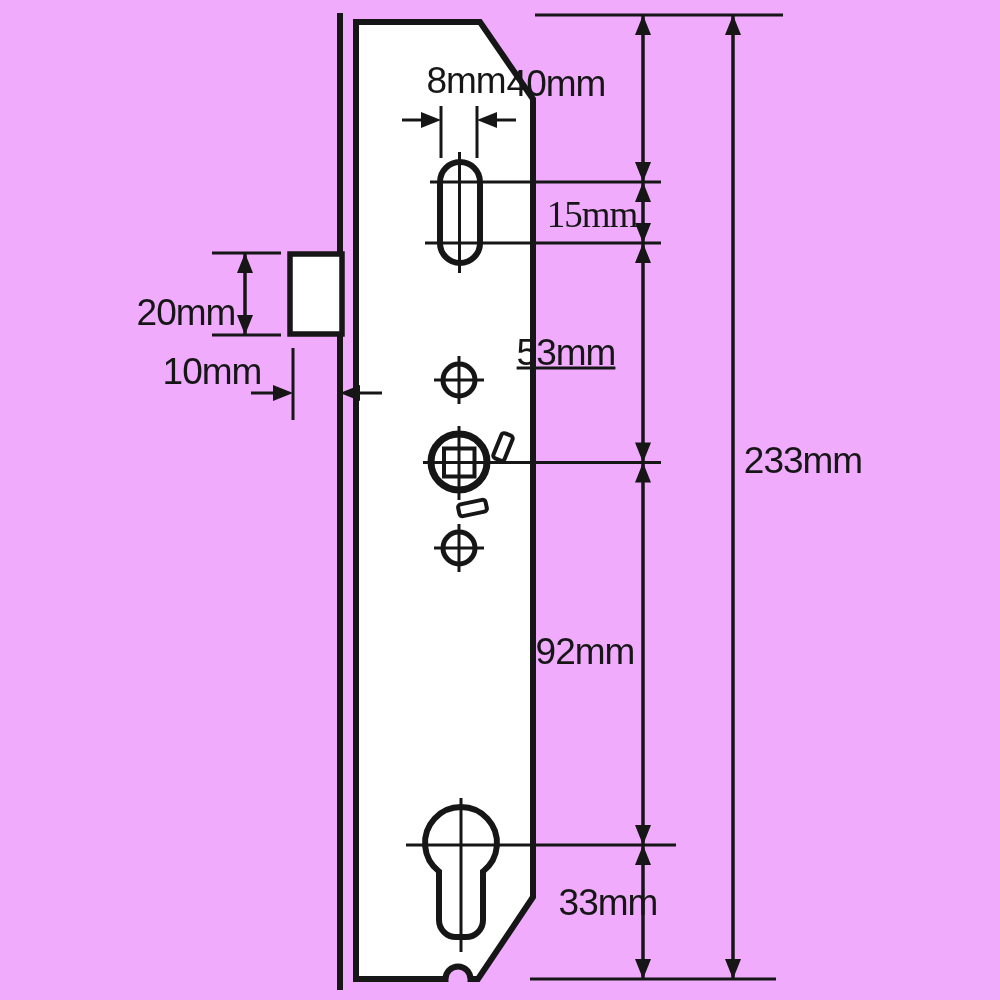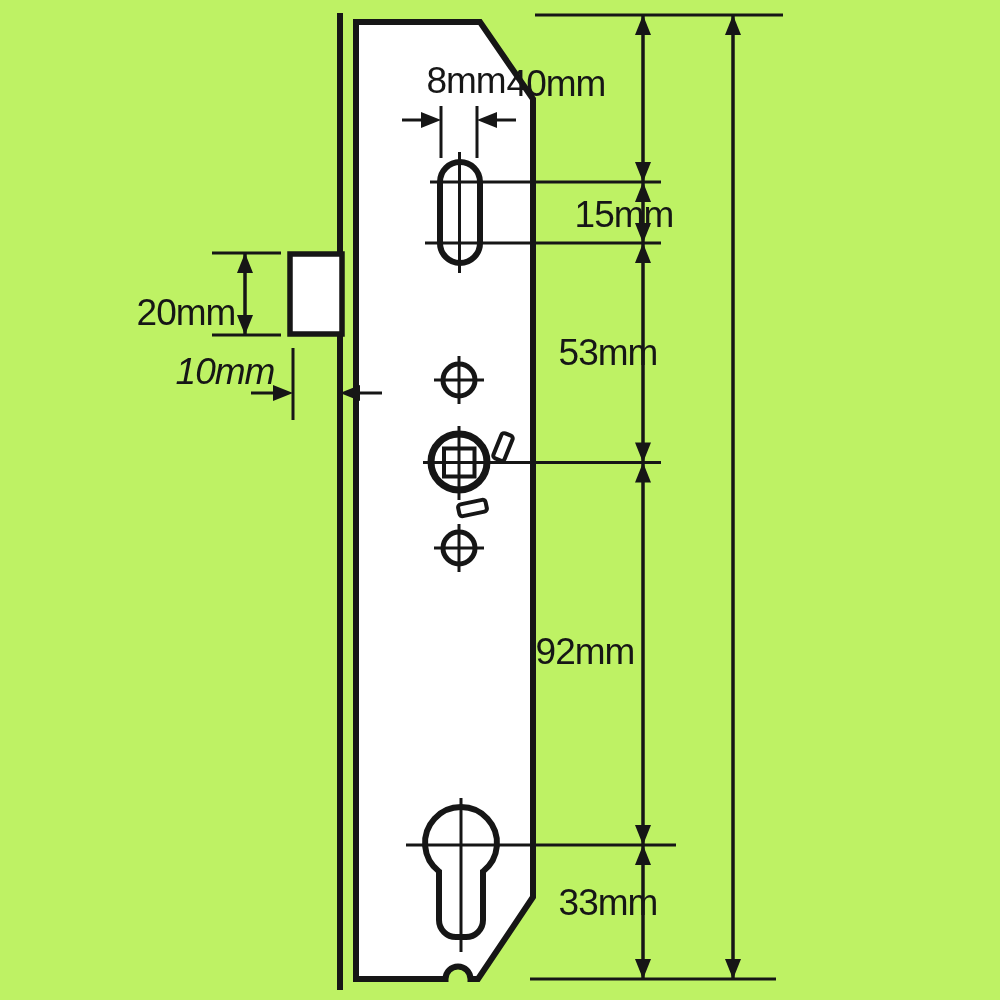--- a/index.html
+++ b/index.html
@@ -17,32 +17,32 @@
     transform:translate(-50%,-50%);
     font-size:37px;
     letter-spacing:-1px;
     line-height:1;
     white-space:nowrap;
     color:inherit;
     user-select:none;
   }
   .lbl-slot-width      {left:466px; top:80px;}
   .lbl-top-to-slot     {left:556px; top:83px;}
-  .lbl-slot-height     {left:624px; top:214px;}
-  .lbl-slot-to-spindle {left:608px; top:352px;}
+  .lbl-slot-height     {left:592px; top:214px;font-family:Liberation Serif, serif;}
+  .lbl-slot-to-spindle {left:566px; top:352px;text-decoration:underline;}
   .lbl-latch-height    {left:186px; top:292px;margin-top:20px;}
-  .lbl-latch-projection{left:225px; top:371px;font-style:italic;}
+  .lbl-latch-projection{left:212px; top:371px;}
   .lbl-spindle-to-cyl  {left:585px; top:651px;}
   .lbl-cyl-to-bottom   {left:608px; top:902px;}
   .lbl-total-height    {left:803px; top:460px;}
 </style>
 </head>
 <body>
 
-<div class="canvas" style="color: rgb(22, 22, 22); background: #bef264;">
+<div class="canvas" style="color: rgb(22, 22, 22); background: #f0abfc;">
 
   <svg class="drawing" viewBox="0 0 1000 1000" xmlns="http://www.w3.org/2000/svg">
 
     <g>
       <line x1="340" y1="13" x2="340" y2="990" stroke="currentColor" stroke-width="6"></line>
     </g>
 
     <g>
       <path d="M 356 22 L 480 22 L 533 99 L 533 897 L 478 979 L 470.5 979
                A 12.5 12.5 0 0 0 445.5 979 L 356 979 Z" fill="#ffffff" stroke="currentColor" stroke-width="6" stroke-linejoin="miter"></path>
@@ -150,14 +150,15 @@
   </svg>
 
   <div class="lbl lbl-slot-width">8mm</div>
   <div class="lbl lbl-top-to-slot">40mm</div>
   <div class="lbl lbl-slot-height">15mm</div>
   <div class="lbl lbl-slot-to-spindle">53mm</div>
   <div class="lbl lbl-latch-height">20mm</div>
   <div class="lbl lbl-latch-projection">10mm</div>
   <div class="lbl lbl-spindle-to-cyl">92mm</div>
   <div class="lbl lbl-cyl-to-bottom">33mm</div>
+  <div class="lbl lbl-total-height">233mm</div>
 
 </div>
 
 </body></html>

